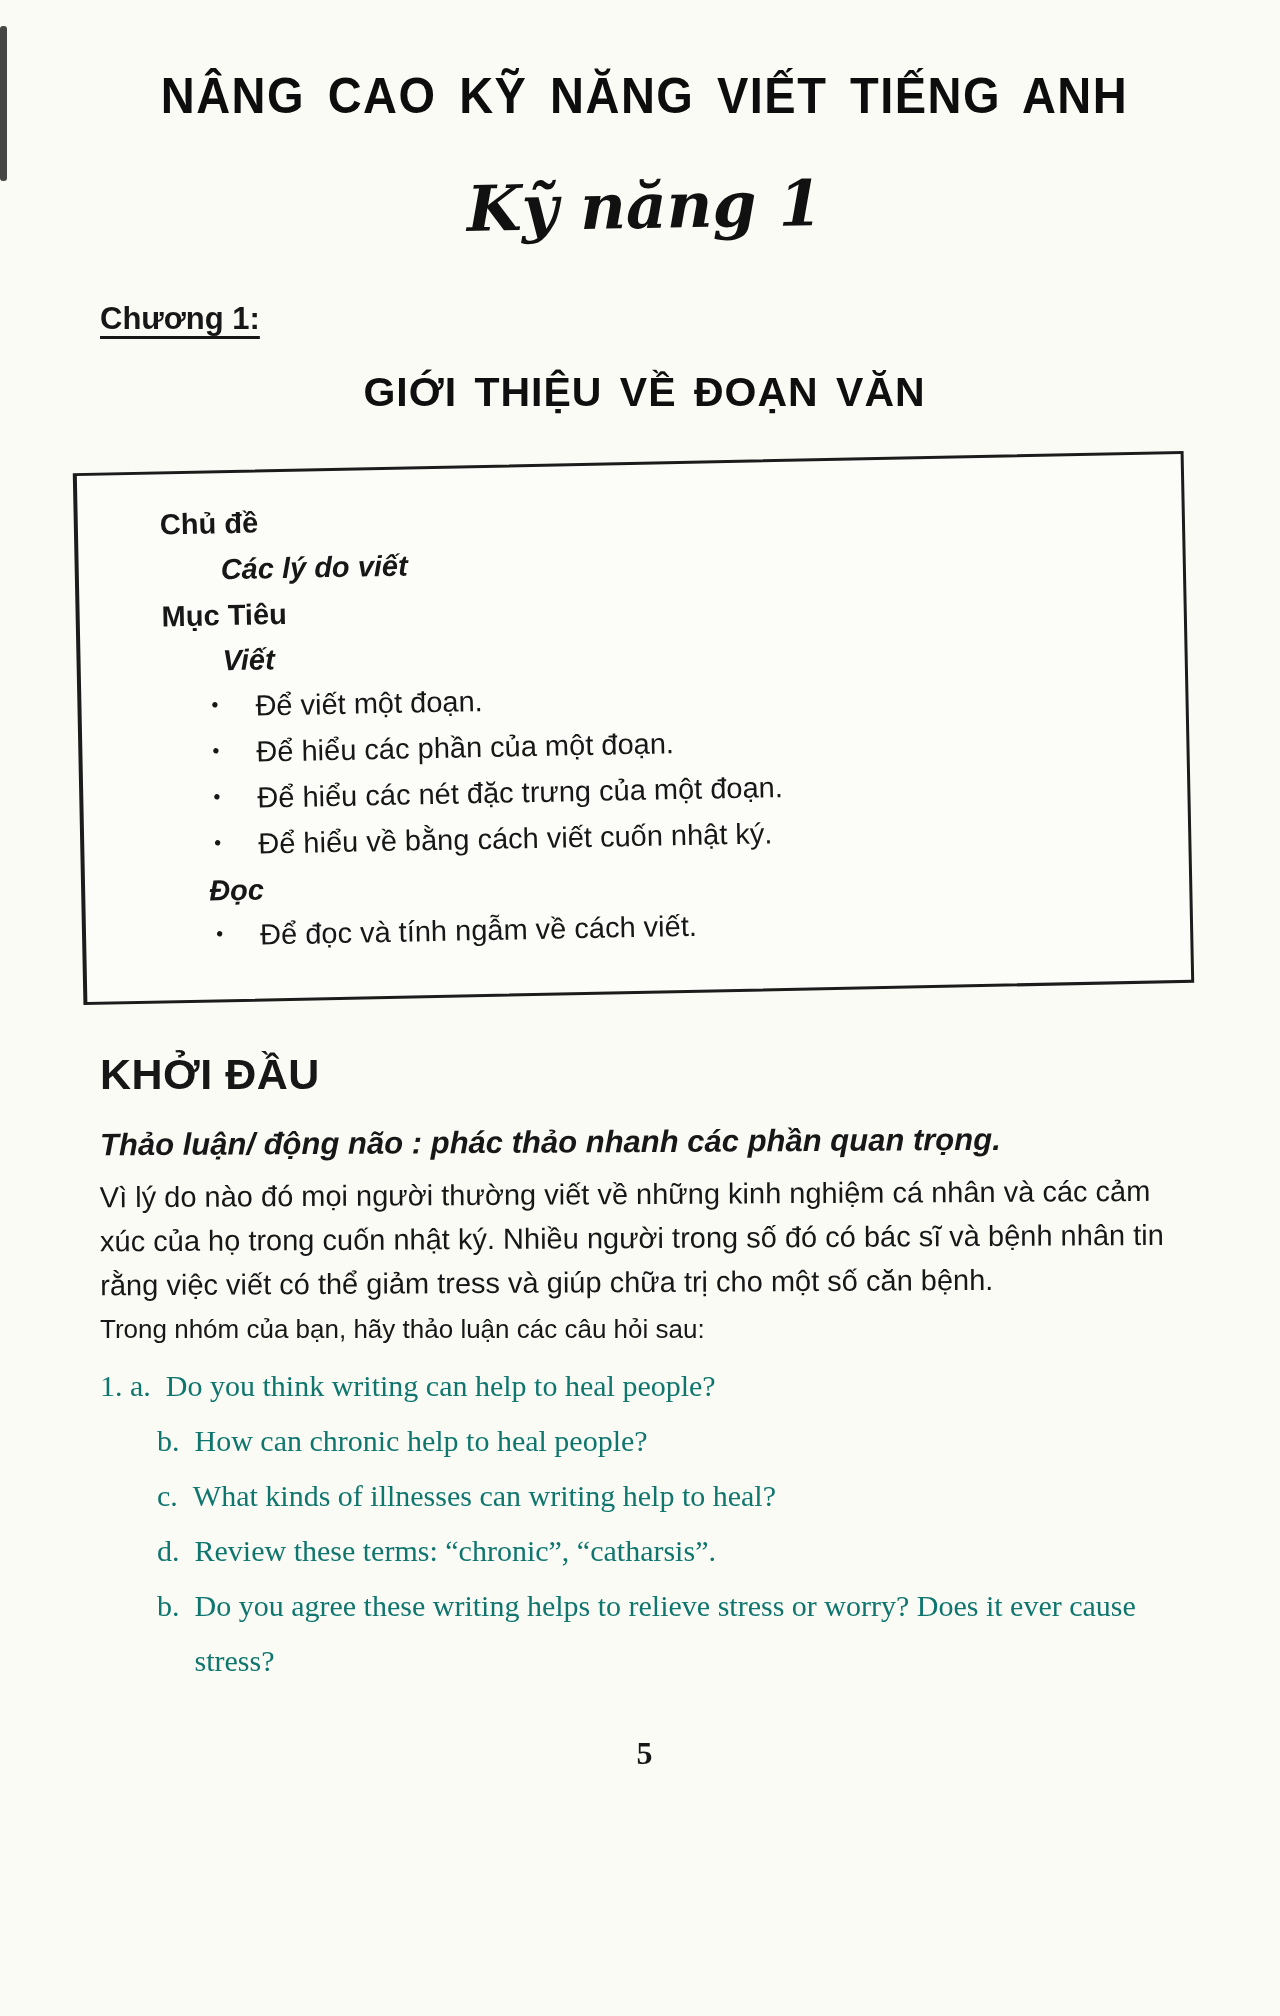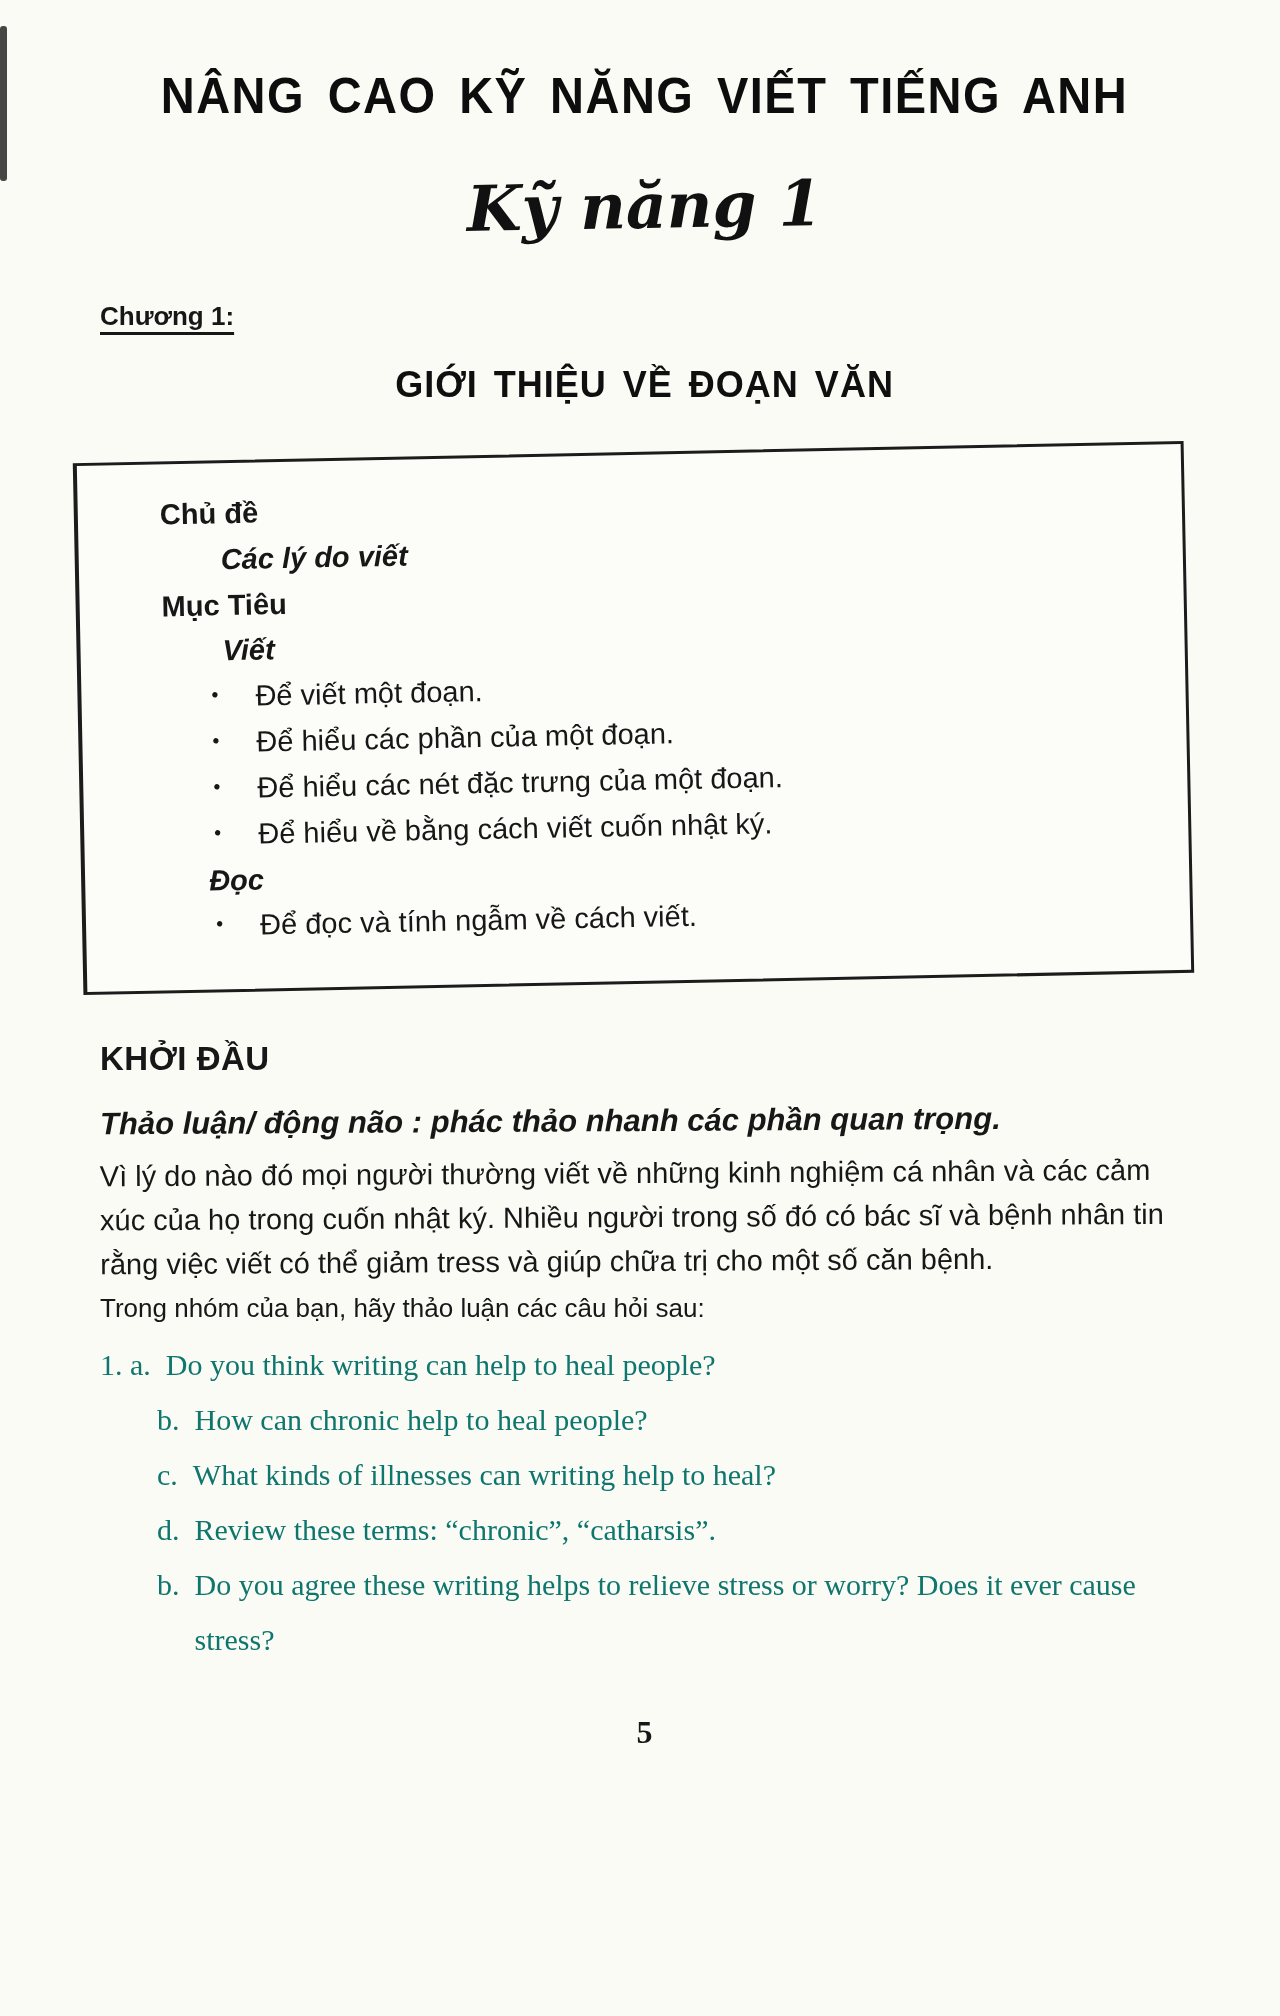--- a/index.html
+++ b/index.html
@@ -24,46 +24,46 @@
     margin:0;text-align:center;
     font-size:47px;font-weight:bold;letter-spacing:1.5px;word-spacing:8px;
     transform:scaleY(1.06);color:#0d0d0d;
   }
   .skill-script{
     margin-top:46px;text-align:center;
     font-family:"DejaVu Serif",serif;font-style:italic;font-weight:bold;
     font-size:63px;transform:rotate(-1deg);color:#111;
   }
   .chapter-label{
-    margin-top:58px;font-size:26px;font-weight:bold;
+    margin-top:58px;font-size:31px;font-weight:bold;
     text-decoration:underline;text-underline-offset:7px;
     text-decoration-thickness:2.5px;width:max-content;
   }
   .chapter-title{
     margin:32px 0 0;text-align:center;
-    font-size:36px;font-weight:700;letter-spacing:1px;word-spacing:5px;
+    font-size:41px;font-weight:700;letter-spacing:1px;word-spacing:5px;
     color:#0f0f0f;
   }
   .objectives-box{
     margin:46px 0 0 -22px;
     border:3px solid #1c1c1c;
     border-left-width:4px;
     transform:rotate(-1.15deg);
     transform-origin:50% 50%;
     padding:28px 18px 40px 0;
     background:#fcfcf8;
   }
   .objectives-box .row{font-size:29px;line-height:1.58;}
   .b-label{font-weight:bold;padding-left:82px;}
   .b-sublabel{font-weight:bold;font-style:italic;padding-left:142px;}
   .b-sublabel.read{padding-left:124px;}
   .bullet-row{display:flex;padding-left:130px;}
   .bullet-dot{flex:0 0 44px;font-size:20px;padding-top:5px;}
   .bullet-text{flex:1 1 auto;}
-  .khoi-dau{margin-top:56px;font-size:33px;font-weight:bold;letter-spacing:.5px;}
+  .khoi-dau{margin-top:56px;font-size:43px;font-weight:bold;letter-spacing:.5px;}
   .sub-heading{margin-top:25px;font-size:31px;font-weight:bold;font-style:italic;transform:rotate(-.35deg);}
   .para{margin-top:12px;font-size:29px;line-height:1.52;max-width:1090px;transform:rotate(-.35deg);}
   .instr{margin-top:6px;font-size:26px;line-height:1.5;}
   .questions{margin-top:10px;font-family:"Liberation Serif",serif;font-size:30px;color:#0f766e;}
   .q{display:flex;line-height:1.83;}
   .q .marker{flex:0 0 auto;padding-right:15px;}
   .q.sub-q{padding-left:57px;}
   .q .qtext{flex:1 1 auto;max-width:980px;}
   .page-num{
     margin-top:46px;text-align:center;

